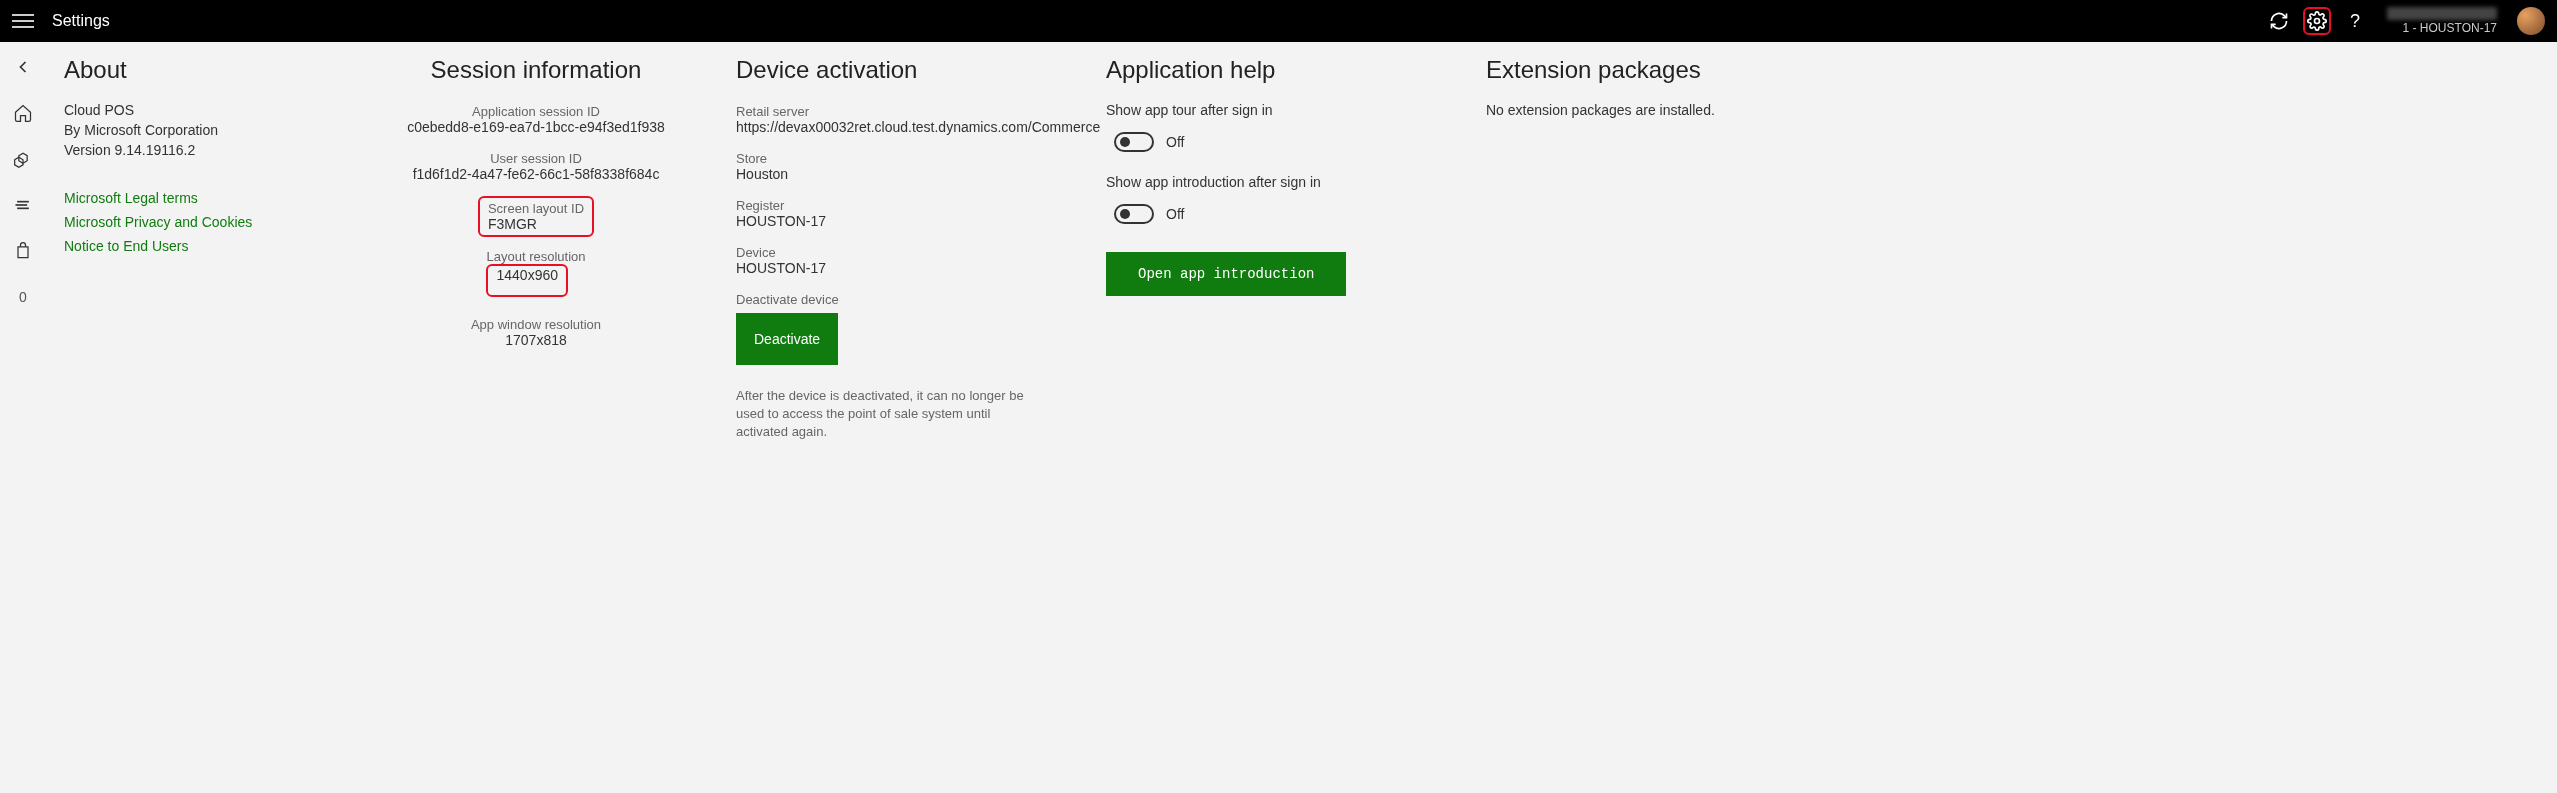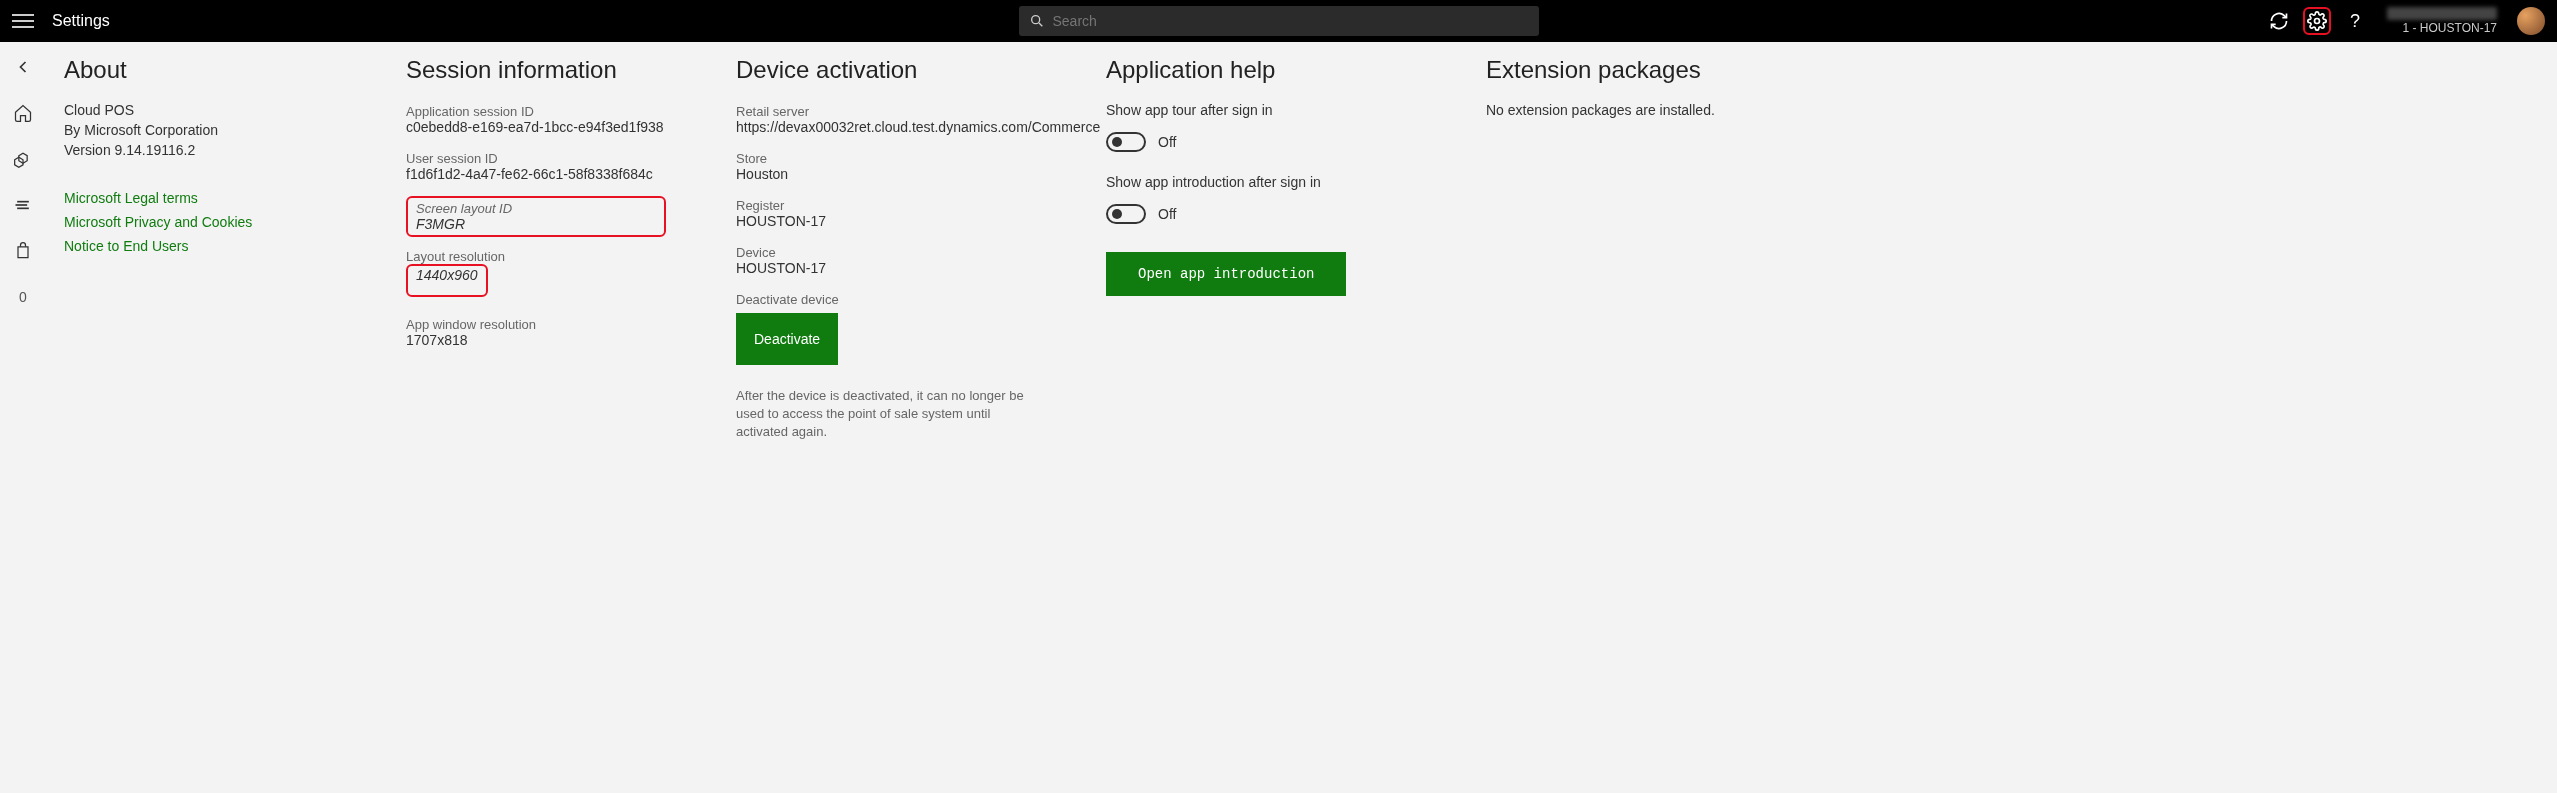--- a/index.html
+++ b/index.html
@@ -126,21 +126,21 @@
     flex: 1;
     display: flex;
     padding: 14px 0 30px 0;
     gap: 70px;
   }
   .col {
     display: flex;
     flex-direction: column;
   }
   .col-about { width: 290px; padding-left: 18px; }
-  .col-session { width: 260px; }
+  .col-session { width: 260px; align-items: center; }
   .col-device { width: 300px; }
   .col-help { width: 310px; }
   .col-ext { width: 250px; }
 
   h2.section {
     font-size: 24px;
     font-weight: 400;
     color: #222;
     margin-bottom: 18px;
   }
@@ -163,21 +163,21 @@
   }
   .about-meta { margin-bottom: 14px; }
 
   .red-box {
     border: 2px solid #e81123;
     border-radius: 6px;
     padding: 3px 8px;
     display: inline-block;
     margin-bottom: 10px;
   }
-  .red-box .label, .red-box .value { margin: 0; font-style: italic; }
+  .red-box .label, .red-box .value { margin: 0; }
 
   .note {
     font-size: 13px;
     color: #666;
     line-height: 1.4;
     margin-top: 22px;
   }
 
   .btn-green {
     background: #107c10;
@@ -190,21 +190,21 @@
     width: fit-content;
     margin-top: 6px;
   }
   .btn-green.big { padding: 14px 32px; font-family: Liberation Mono, monospace; }
 
   
   .toggle-row {
     display: flex;
     align-items: center;
     gap: 12px;
-    margin: 10px 0 22px 0;
+    margin: 10px 0 22px 8px;
   }
   .toggle {
     width: 40px; height: 20px;
     border: 2px solid #333;
     border-radius: 20px;
     position: relative;
     cursor: pointer;
   }
   .toggle .knob {
     width: 10px; height: 10px;
@@ -225,27 +225,20 @@
 <body>
 
 <div class="header">
   <div class="menu-icon">
     <span></span>
       <span></span>
       <span></span>
   </div>
   <div class="page-title">Settings</div>
 
-  <div class="search-box">
-    <svg viewBox="0 0 24 24" fill="none" stroke="#ccc" stroke-width="2">
-      <circle cx="10" cy="10" r="6"></circle>
-        <line x1="15" y1="15" x2="20" y2="20"></line>
-    </svg>
-    <input type="text" placeholder="Search" style="">
-  </div>
 
   <div class="header-right">
     <div class="header-icon">
       <svg viewBox="0 0 24 24" fill="none" stroke="#fff" stroke-width="2">
         <path d="M3 12a9 9 0 0 1 15-6.7L21 8"></path>
           <path d="M21 3v5h-5"></path>
         <path d="M21 12a9 9 0 0 1-15 6.7L3 16"></path>
           <path d="M3 21v-5h5"></path>
       </svg>
     </div>

